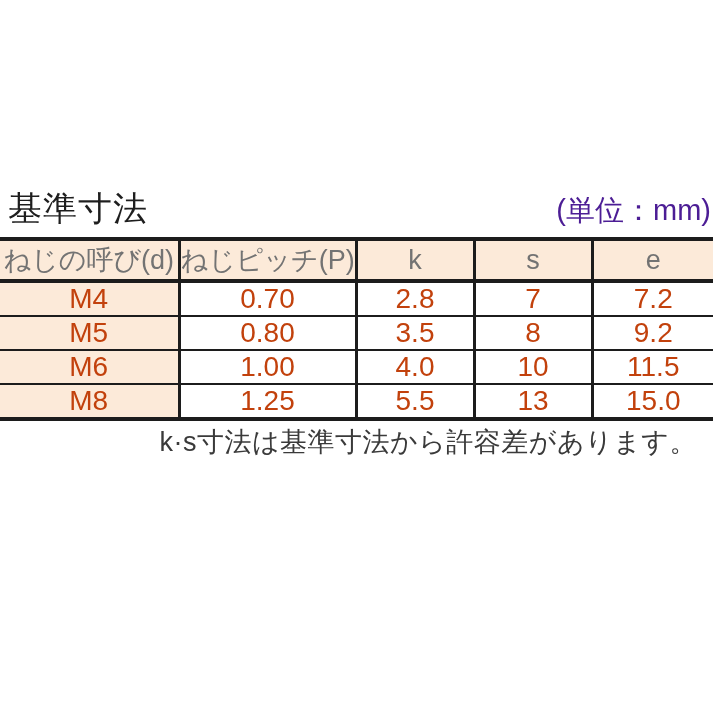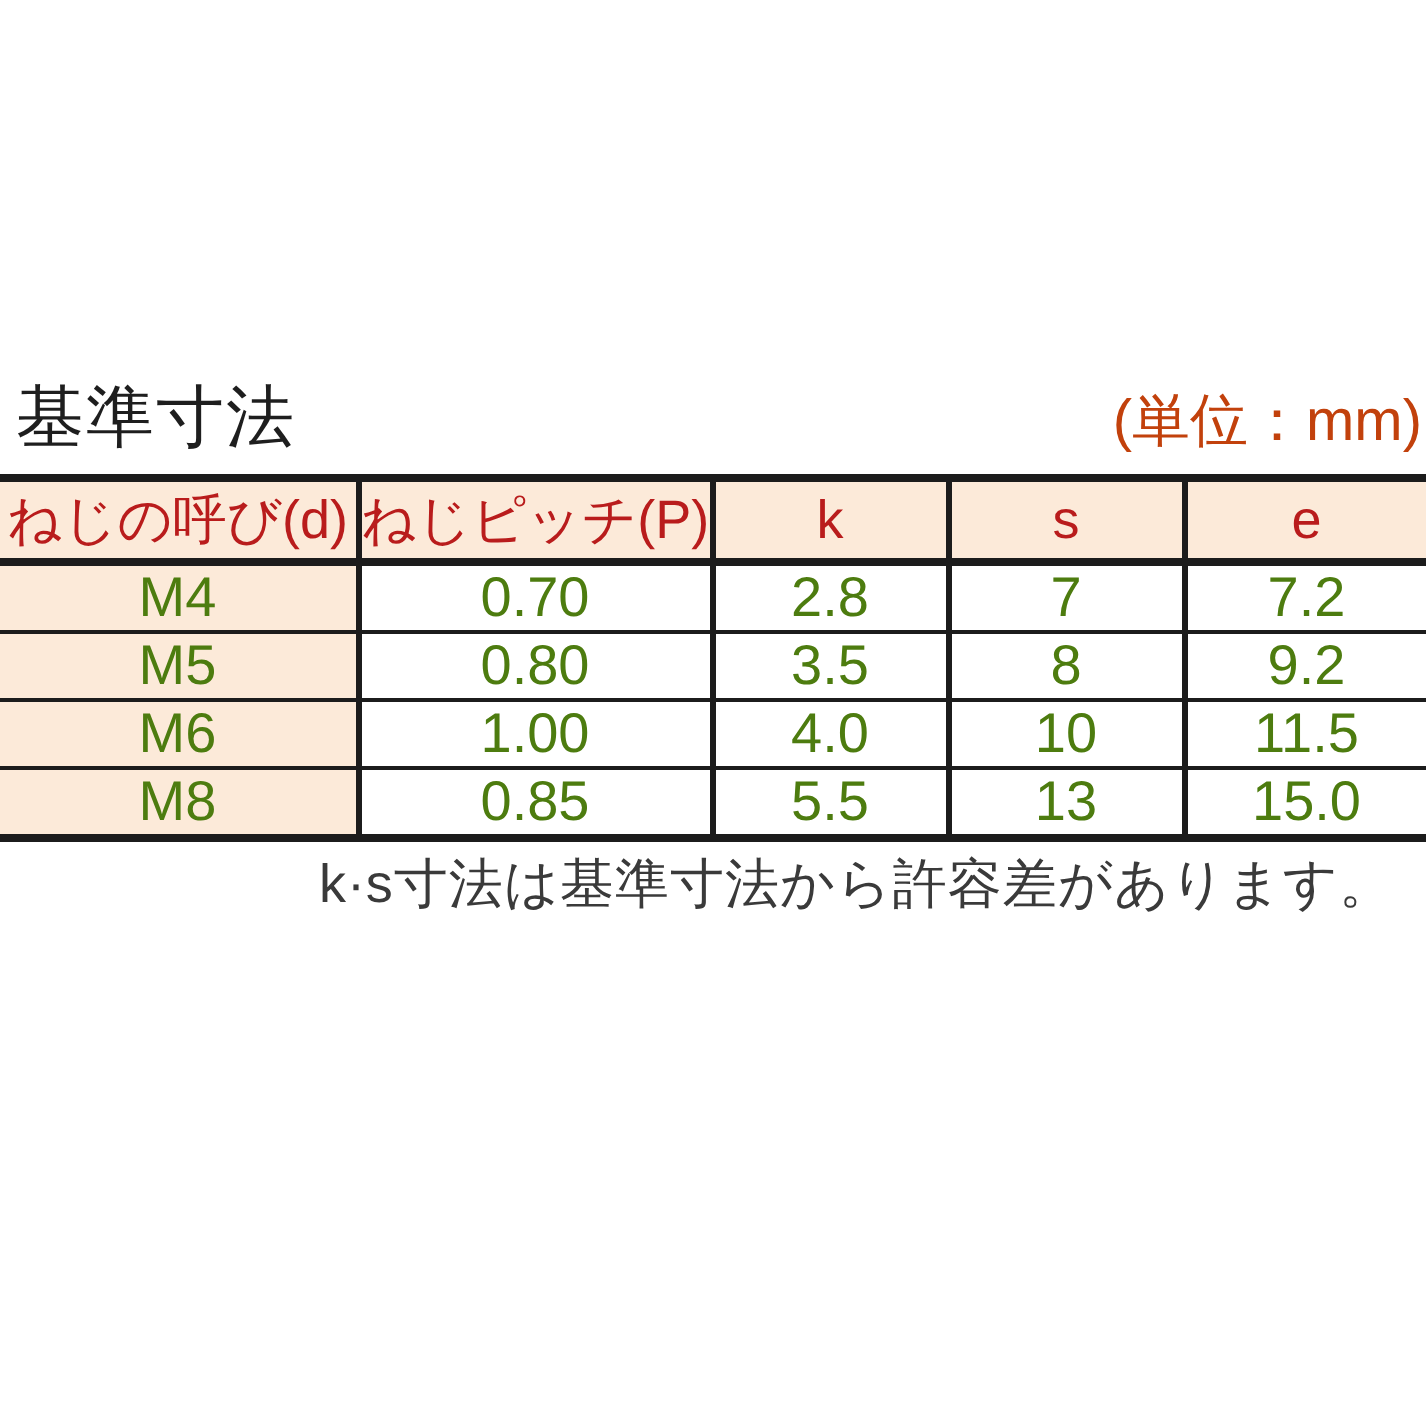--- a/index.html
+++ b/index.html
@@ -31,52 +31,52 @@
   .page-title {
     padding-left: 8px;
     font-size: 34px;
     font-weight: 500;
     color: #1e1e1e;
     letter-spacing: 1px;
   }
   .unit-label {
     padding-right: 2px;
     font-size: 29px;
-    color: #c2410c;
+    color: #4c1d95;
   }
 
   table.dim-table {
     width: 713px;
     border-collapse: collapse;
     table-layout: fixed;
   }
   .dim-table col.c1 { width: 179px; }
   .dim-table col.c2 { width: 177px; }
   .dim-table col.c3 { width: 118px; }
   .dim-table col.c4 { width: 118px; }
   .dim-table col.c5 { width: 121px; }
 
   .dim-table th, .dim-table td {
     text-align: center;
     vertical-align: middle;
     border-left: 3px solid #1c1c1c;
     font-weight: normal;
-    color: #4d7c0f;
+    color: #c2410c;
     overflow: hidden;
     white-space: nowrap;
   }
   .dim-table th:first-child, .dim-table td:first-child { border-left: none; }
 
   .dim-table thead th {
     background: #fcead9;
     height: 42px;
     border-top: 4px solid #1c1c1c;
     border-bottom: 4px solid #1c1c1c;
     font-size: 27px;
-    color: #b91c1c;
+    color: #737373;
     margin-left: 36px;
   }
 
   .dim-table tbody td {
     height: 32px;
     border-bottom: 2px solid #1c1c1c;
     font-size: 28px;
     background: #ffffff;
   }
   .dim-table tbody td:first-child { background: #fcead9; }
@@ -136,21 +136,21 @@
         </tr>
         <tr>
           <td>M6</td>
           <td>1.00</td>
           <td>4.0</td>
           <td>10</td>
           <td>11.5</td>
         </tr>
         <tr>
           <td>M8</td>
-          <td>0.85</td>
+          <td>1.25</td>
           <td>5.5</td>
           <td>13</td>
           <td>15.0</td>
         </tr>
       </tbody>
     </table>
 
     <div class="footnote">k·s寸法は基準寸法から許容差があります。</div>
 
   </div>

